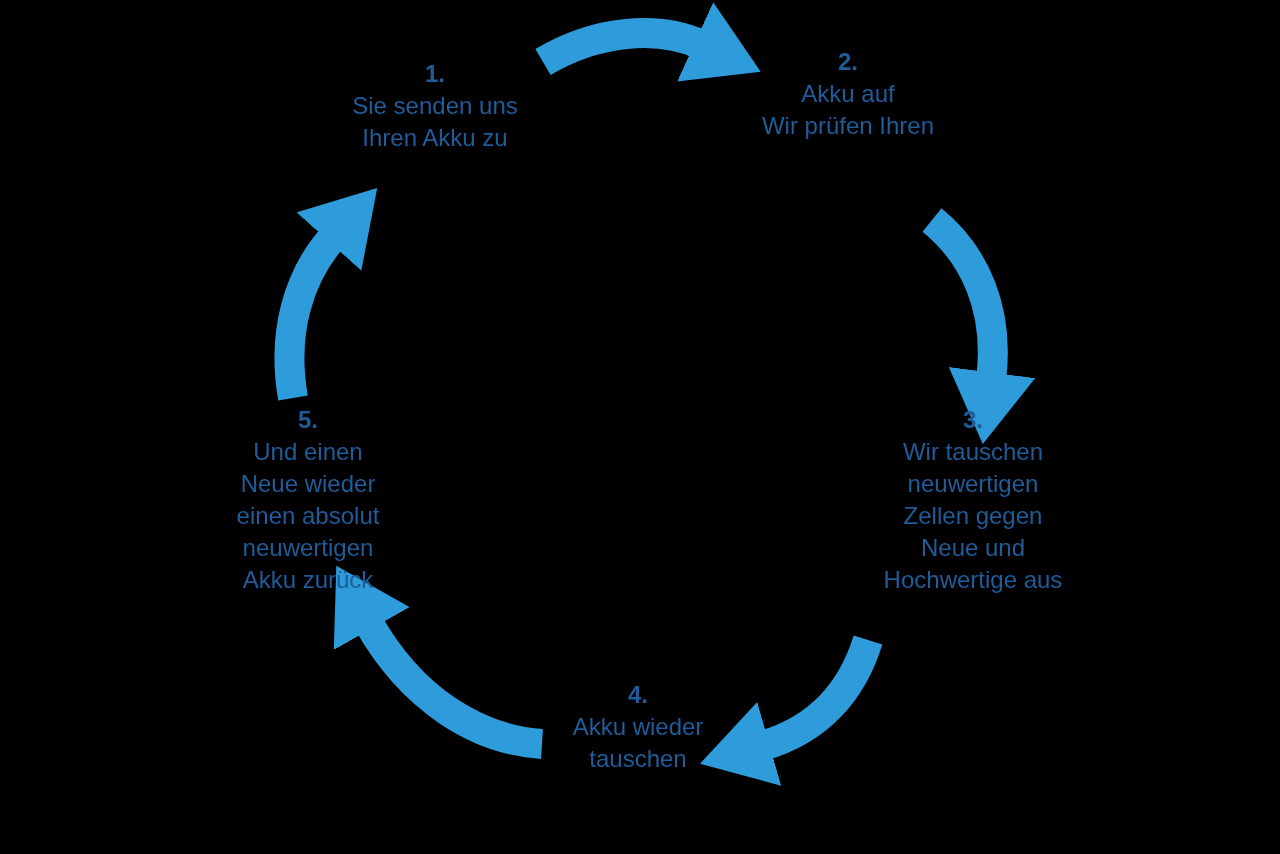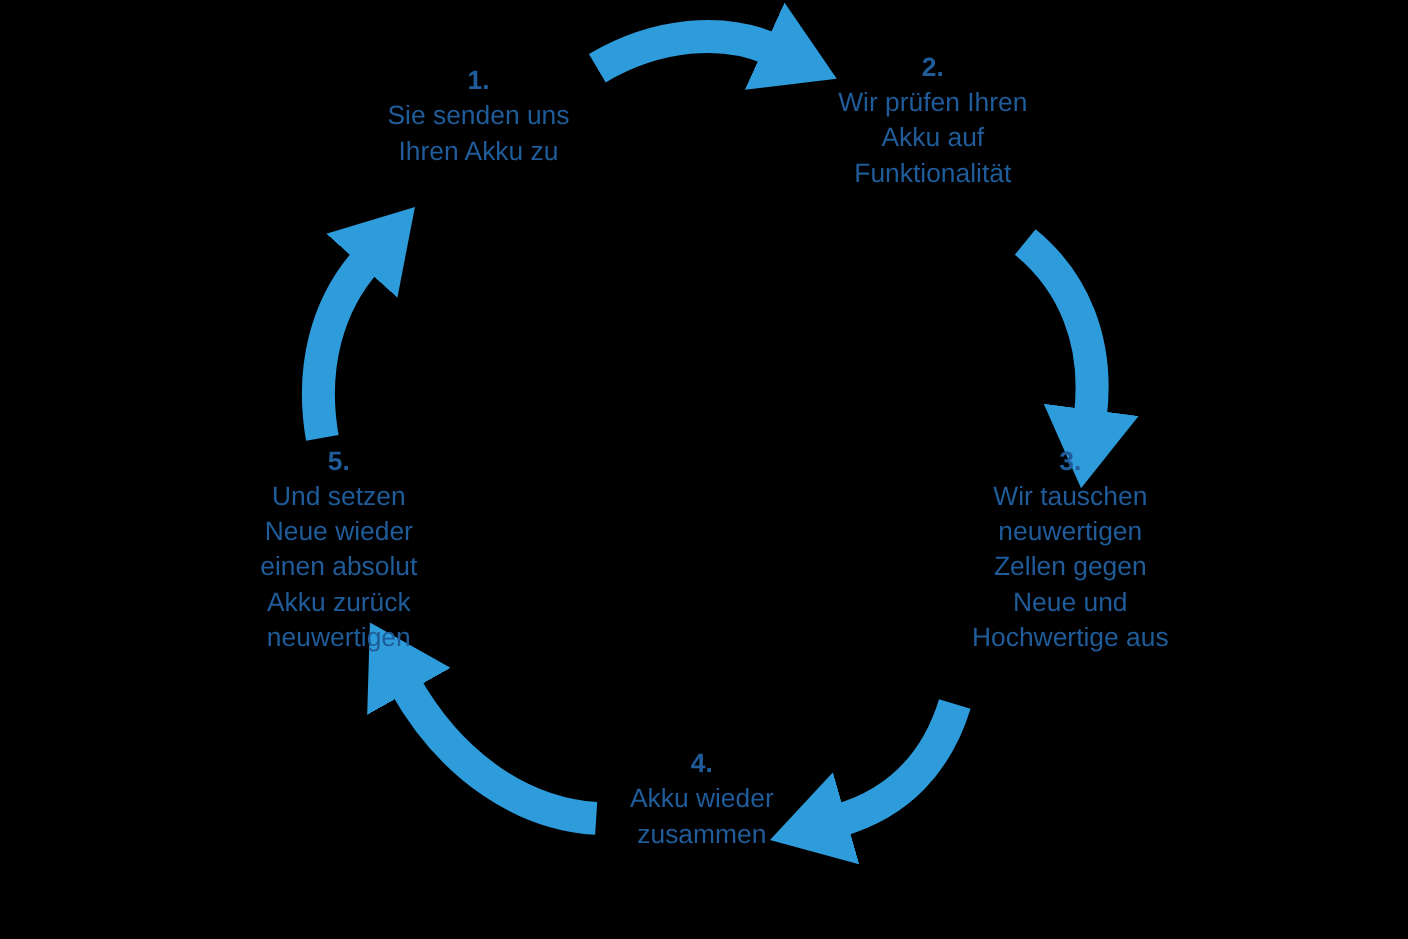--- a/index.html
+++ b/index.html
@@ -65,42 +65,41 @@
   </svg>
 
   <div class="step step-1">
     <div class="step-number">1.</div>
     <div>Sie senden uns</div>
     <div>Ihren Akku zu</div>
   </div>
 
   <div class="step step-2">
     <div class="step-number">2.</div>
+    <div>Akku auf</div>
     <div>Wir prüfen Ihren</div>
-    <div>Akku auf</div>
-    <div>Funktionalität</div>
   </div>
 
   <div class="step step-3">
     <div class="step-number">3.</div>
     <div>Wir tauschen</div>
     <div>neuwertigen</div>
     <div>Zellen gegen</div>
     <div>Neue und</div>
     <div>Hochwertige aus</div>
   </div>
 
   <div class="step step-4">
     <div class="step-number">4.</div>
     <div>Akku wieder</div>
-    <div>zusammen</div>
+    <div>tauschen</div>
   </div>
 
   <div class="step step-5">
     <div class="step-number">5.</div>
-    <div>Und setzen</div>
+    <div>Und einen</div>
     <div>Neue wieder</div>
     <div>einen absolut</div>
+    <div>neuwertigen</div>
     <div>Akku zurück</div>
-    <div>neuwertigen</div>
   </div>
 
 </div>
 
 </body></html>

